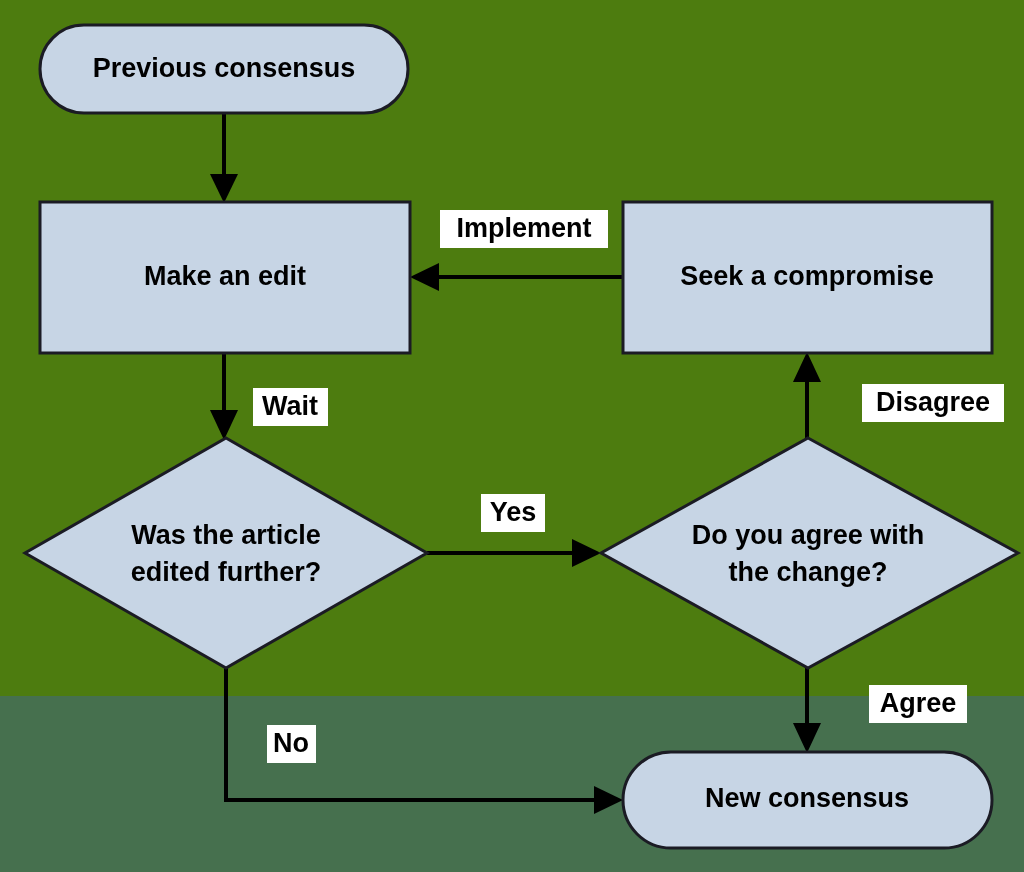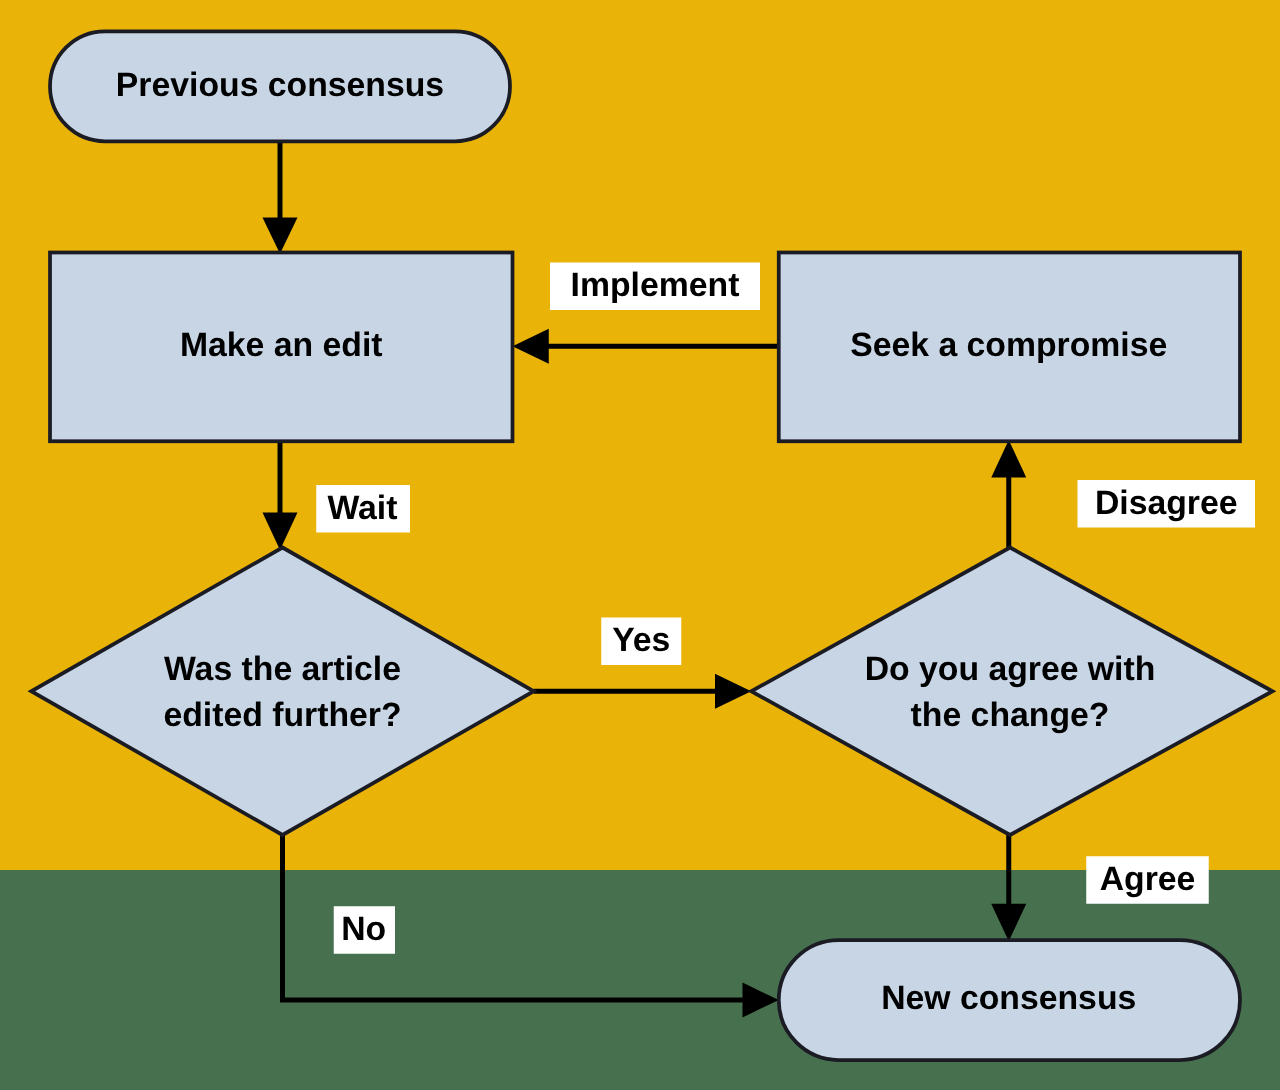--- a/index.html
+++ b/index.html
@@ -11,21 +11,21 @@
     width: 1024px;
     height: 872px;
     background: #46704e;
     font-family: "Liberation Sans", sans-serif;
     overflow: hidden;
   }
   #diagram-root {
     position: relative;
     width: 1024px;
     height: 696px;
-    background: #eab308;
+    background: #4d7c0f;
   }
   svg#flow-svg {
     position: absolute;
     top: 0;
     left: 0;
     width: 1024px;
     height: 872px;
     display: block;
   }
   .node-label {

